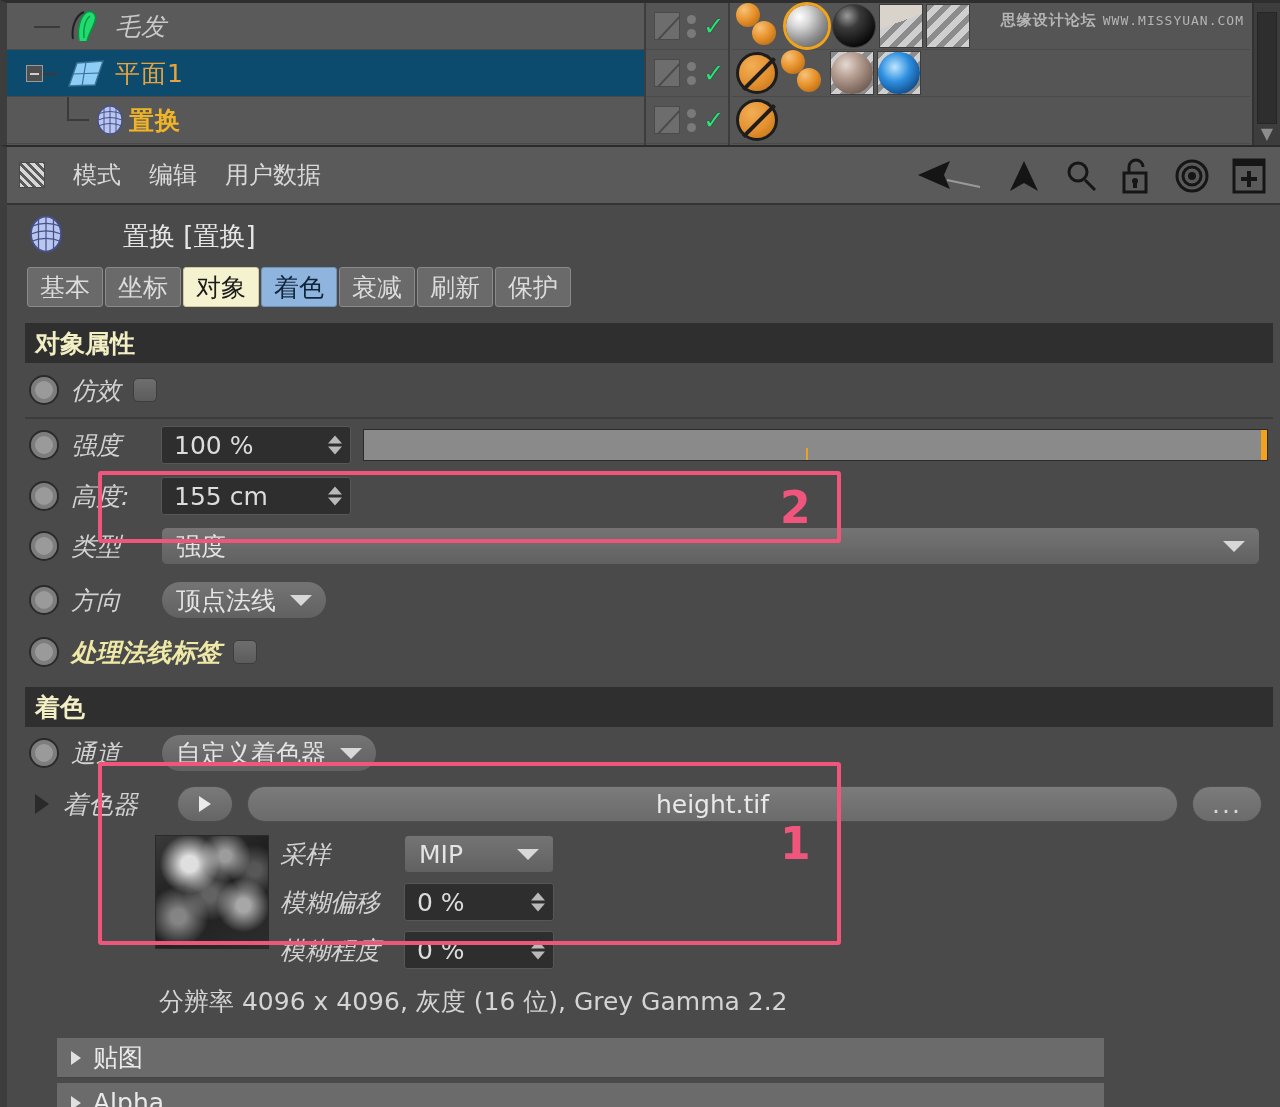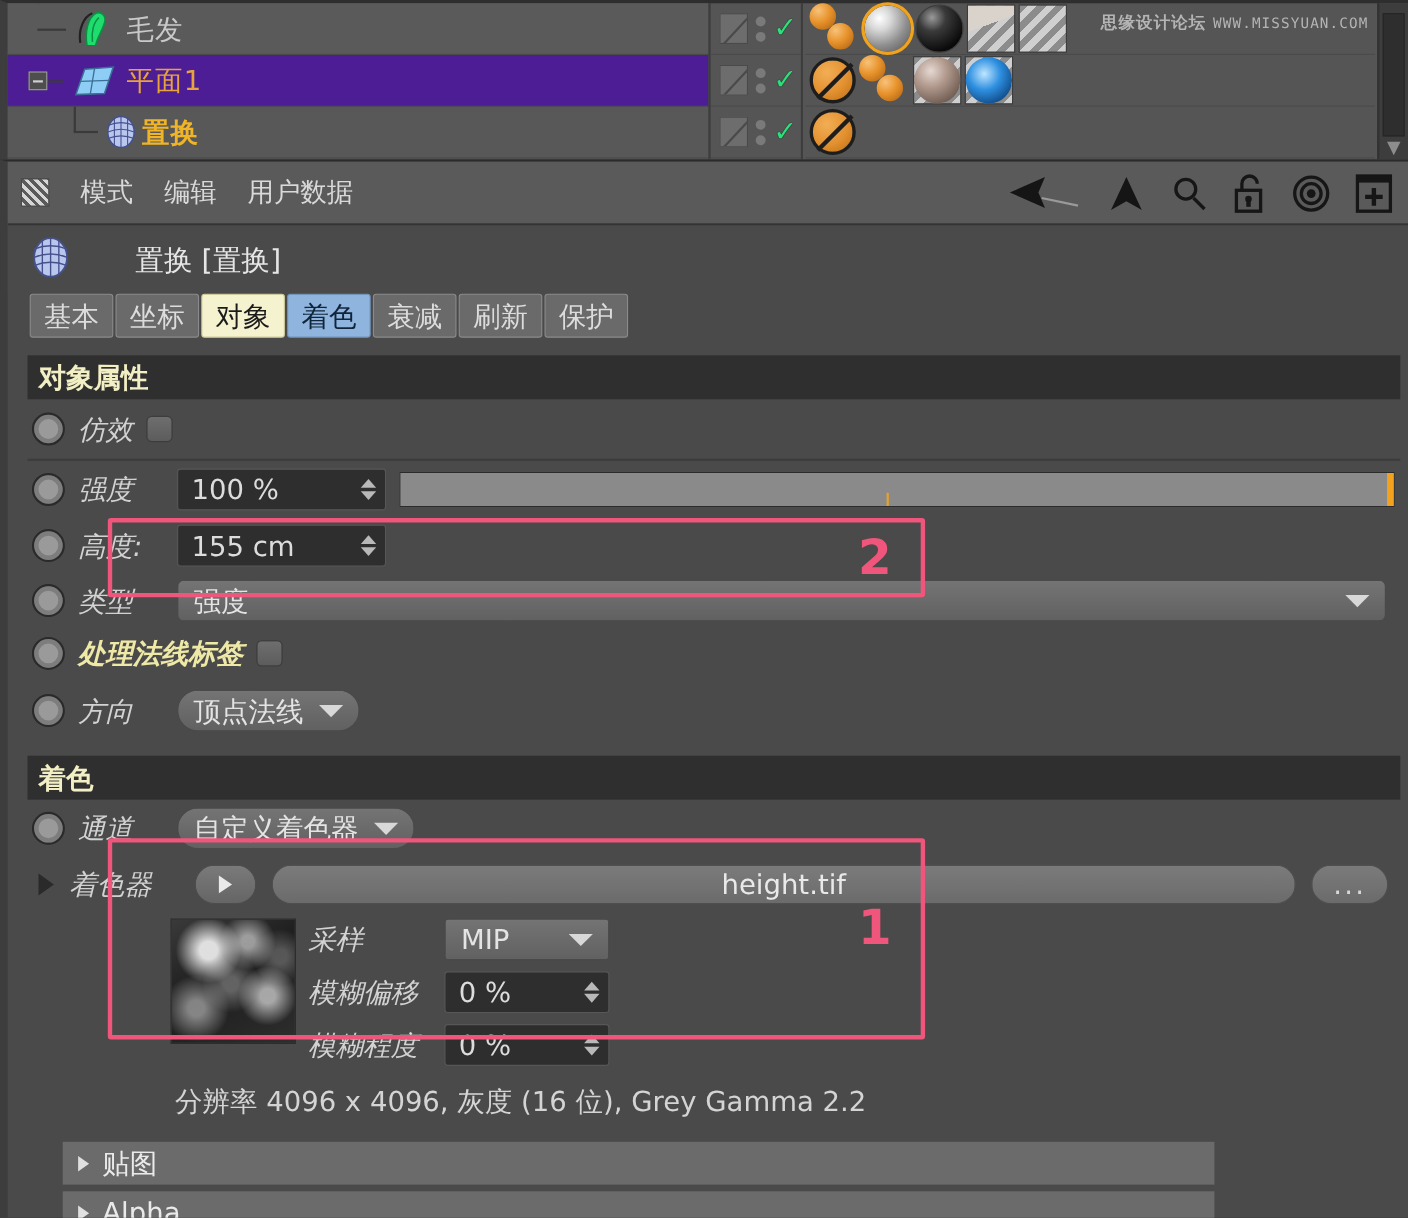--- a/index.html
+++ b/index.html
@@ -19,21 +19,21 @@
     border-top: 3px solid #2e2e2e;
   }
   .objmgr-inner { position: relative; width: 100%; height: 100%; }
   .om-rows { position: absolute; left: 0; top: 0; width: 637px; height: 142px; }
   .om-row {
     position: relative; height: 47px; width: 100%;
     display: flex; align-items: center;
     border-bottom: 1px solid #4a4a4a;
   }
   .om-row.r1 { background: #5a5a5a; }
-  .om-row.r2 { background: #4c1d95; }
+  .om-row.r2 { background: #0c4a6e; }
   .om-row.r3 { background: #585858; }
   .tree-line { position: absolute; top: 0; height: 100%; width: 2px; background: #3a3a3a; }
   .om-label { font-size: 25px; letter-spacing: 1px; }
   .om-label.grey { color: #c9c9c9; }
   .om-label.orange { color: #e8a33d; }
   .om-label.yellow { color: #f0b429; font-weight: bold; }
 
   .icon-hair { width: 36px; height: 34px; position: relative; }
   .icon-plane { width: 36px; height: 28px; }
   .icon-displace { width: 30px; height: 32px; }
@@ -224,21 +224,21 @@
 <div class="app">
 
   <div class="objmgr">
     <div class="objmgr-inner">
 
       <div class="om-rows">
         <div class="tree-line" style="left:27px; top:0; height:98px;"></div>
 
         <div class="om-row r1">
           <div style="position:absolute;left:27px;top:23px;width:26px;height:2px;background:#3a3a3a;"></div>
-          <div style="margin-left:60px;display:flex;align-items:center;gap:12px;">
+          <div style="margin-left:60px;display:flex;align-items:center;gap:12px;font-style:italic;">
             <span class="icon-hair">
               <svg width="36" height="34" viewBox="0 0 36 34">
                 <path d="M6 30 C4 18 9 6 17 3" stroke="#222" stroke-width="2" fill="none"></path>
                 <path d="M12 32 C10 20 13 7 20 3 C26 1 30 6 28 12 C26 19 22 24 20 32" fill="#1fdc6e" stroke="#0b8f42" stroke-width="1.5"></path>
                 <path d="M17 29 C16 20 18 11 23 7" stroke="#0b8f42" stroke-width="1.4" fill="none"></path>
               </svg>
             </span>
             <span class="om-label grey">毛发</span>
           </div>
         </div>
@@ -466,33 +466,33 @@
 
     <div class="prow" style="height:50px;">
       <span class="radio"></span>
       <span class="plabel" style="width:78px;">类型</span>
       <span class="dropdown wide" style="flex:1;margin-right:20px;">
         <span>强度</span>
         <span class="caret"></span>
       </span>
     </div>
 
-    <div class="prow" style="height:46px;">
-      <span class="radio"></span>
-      <span class="plabel yellow">处理法线标签</span>
-      <span class="chk"></span>
-    </div>
-
     <div class="prow" style="height:58px;">
       <span class="radio"></span>
       <span class="plabel" style="width:78px;">方向</span>
       <span class="dropdown">
         <span>顶点法线</span>
         <span class="caret"></span>
       </span>
+    </div>
+
+    <div class="prow" style="height:46px;">
+      <span class="radio"></span>
+      <span class="plabel yellow">处理法线标签</span>
+      <span class="chk"></span>
     </div>
 
     <div class="section-bar">着色</div>
 
     <div class="prow" style="height:52px;">
       <span class="radio"></span>
       <span class="plabel" style="width:78px;">通道</span>
       <span class="dropdown">
         <span>自定义着色器</span>
         <span class="caret"></span>

